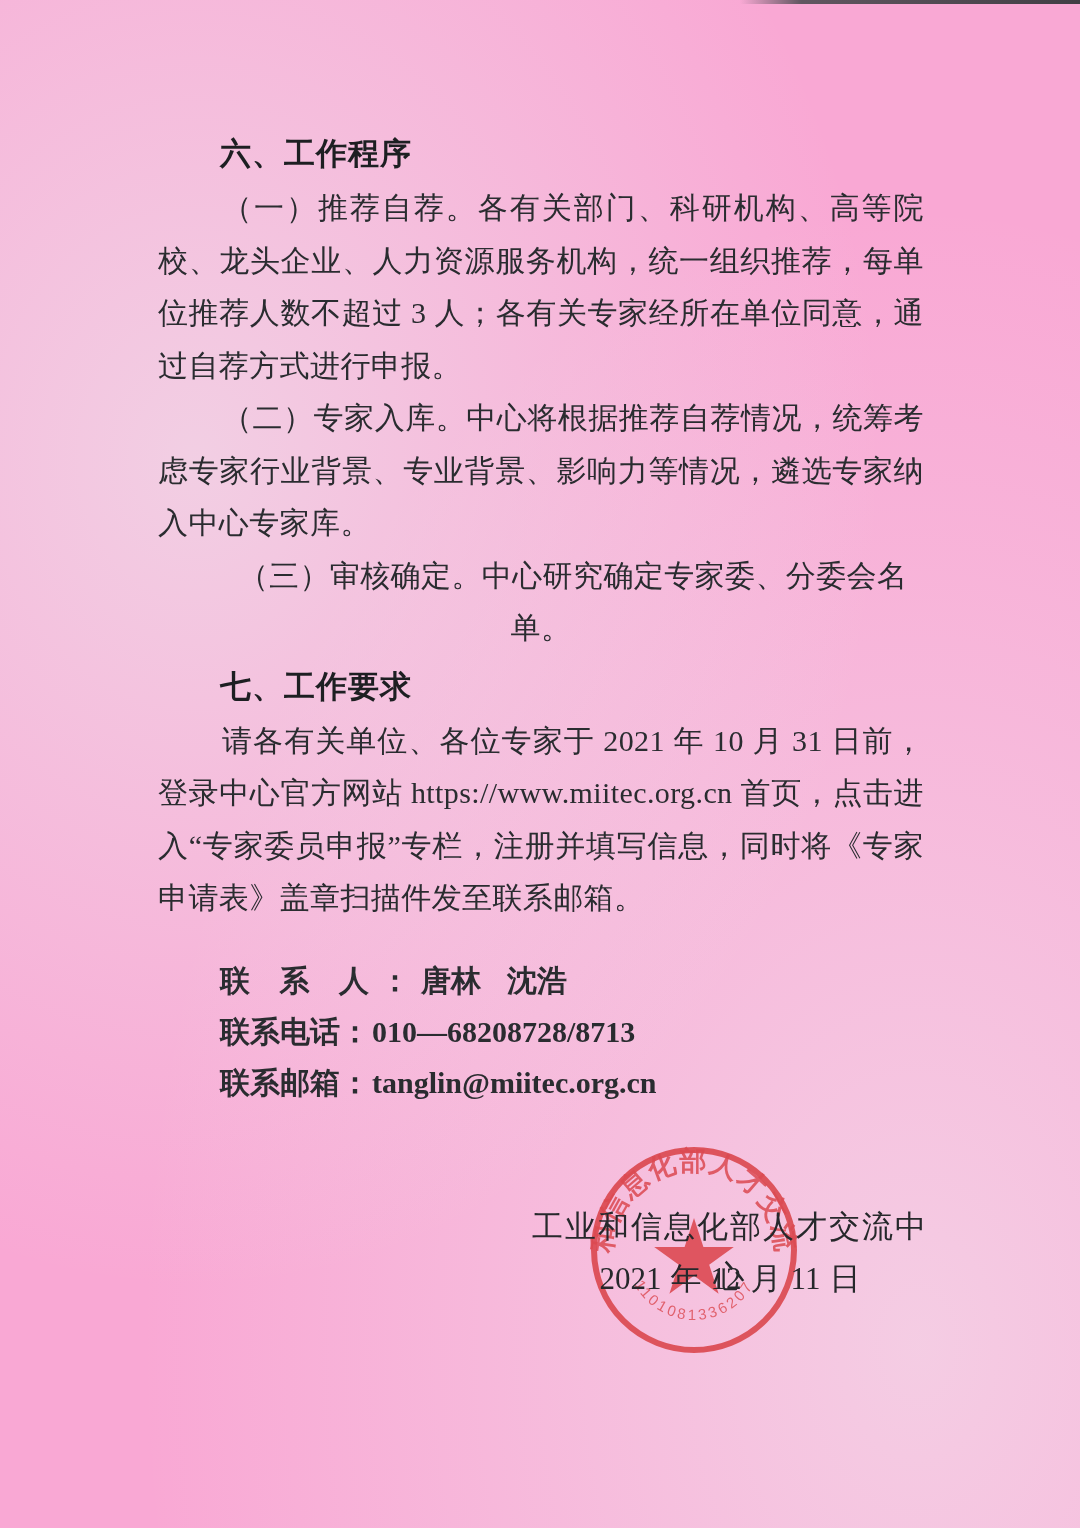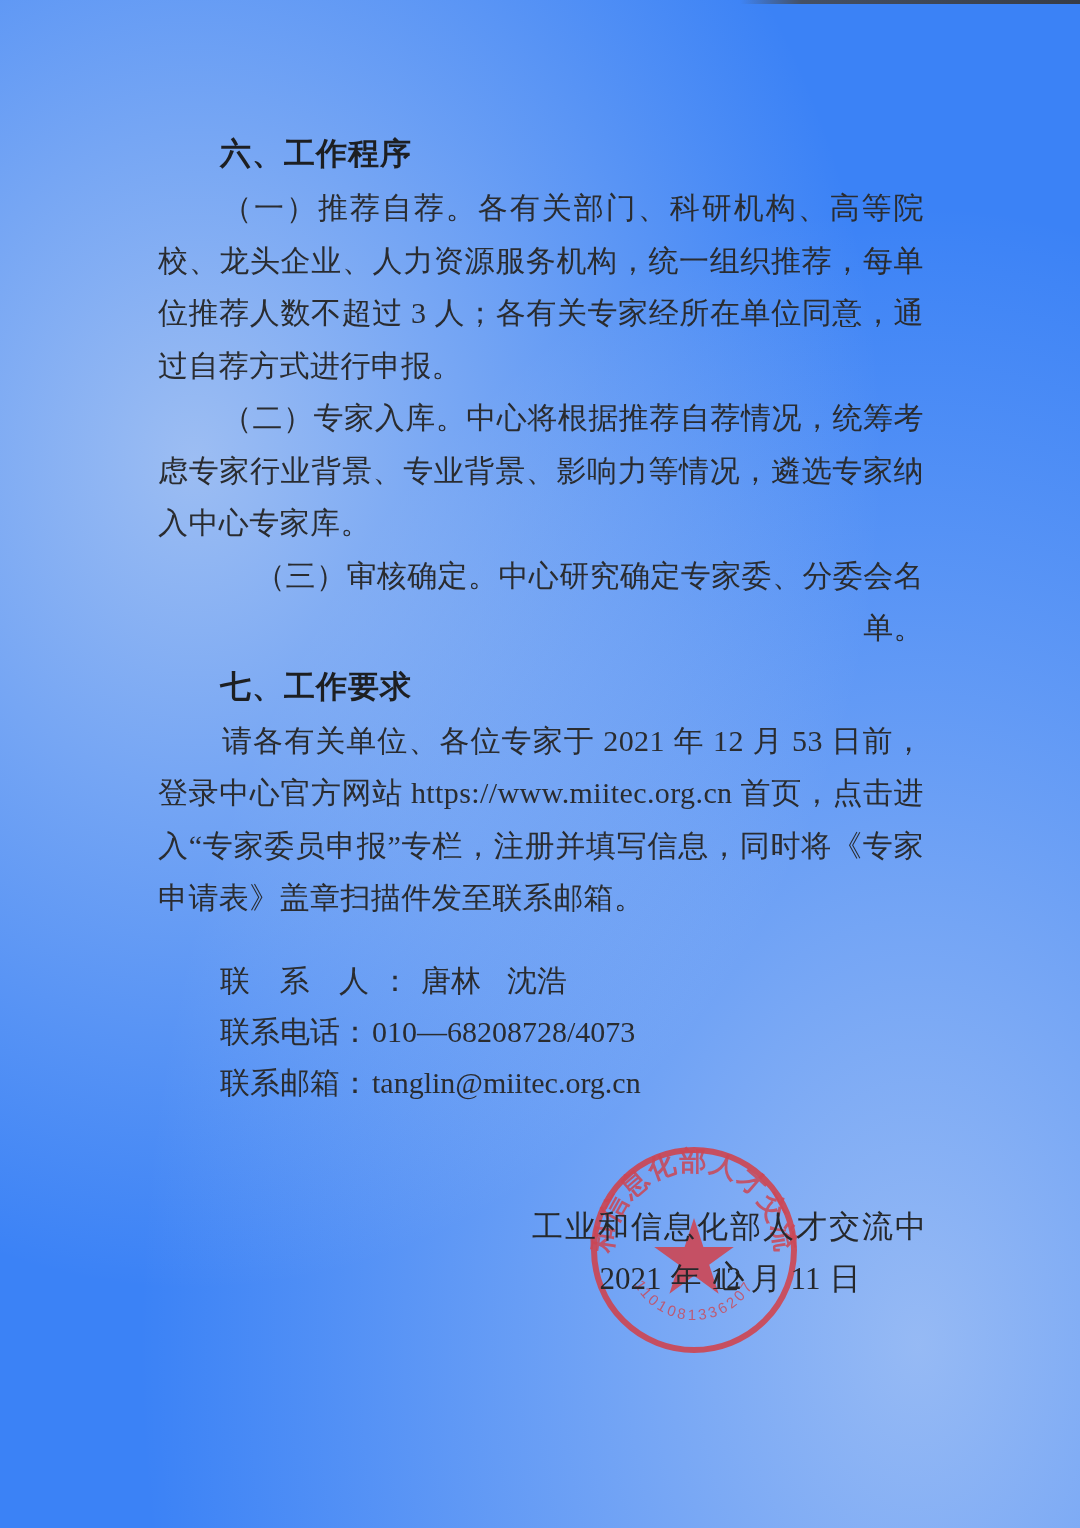--- a/index.html
+++ b/index.html
@@ -6,21 +6,21 @@
   html, body {
     margin: 0;
     padding: 0;
     background: #ffffff;
   }
   .page {
     position: relative;
     width: 1080px;
     height: 1528px;
     margin: 0 auto;
-    background: #3b82f6;
+    background: #f9a8d4;
     overflow: hidden;
     font-family: "Liberation Serif", "DejaVu Serif", serif;
     color: #26282b;
   }
   
   .scan-edge-top {
     position: absolute;
     top: 0;
     left: 740px;
     width: 340px;
@@ -66,31 +66,32 @@
     text-align: justify;
     text-justify: inter-ideograph;
     text-indent: 64px;
     letter-spacing: 0.4px;
     color: #2a2c30;
   }
   .para + .para {
     margin-top: 0;
   }
   .para.lastline-short {
-    text-align: right;
+    text-align: center;
   }
 
   .latin {
     font-family: "Liberation Serif", "DejaVu Serif", serif;
     letter-spacing: 0;
     text-align: right;
   }
 
   .contact-block {
     margin-top: 30px;
+    font-weight: bold;
   }
   .contact-line {
     font-size: 30px;
     line-height: 51px;
     padding-left: 62px;
     white-space: nowrap;
     color: #2a2c30;
   }
   .contact-label {
     display: inline-block;
@@ -181,28 +182,28 @@
   <div class="content">
 
     <h2 class="heading">六、工作程序</h2>
 
     <p class="para">（一）推荐自荐。各有关部门、科研机构、高等院校、龙头企业、人力资源服务机构，统一组织推荐，每单位推荐人数不超过 3 人；各有关专家经所在单位同意，通过自荐方式进行申报。</p>
     <p class="para">（二）专家入库。中心将根据推荐自荐情况，统筹考虑专家行业背景、专业背景、影响力等情况，遴选专家纳入中心专家库。</p>
     <p class="para lastline-short">（三）审核确定。中心研究确定专家委、分委会名单。</p>
 
     <h2 class="heading second">七、工作要求</h2>
 
-    <p class="para">请各有关单位、各位专家于 2021 年 12 月 53 日前，登录中心官方网站 https://www.miitec.org.cn 首页，点击进入“专家委员申报”专栏，注册并填写信息，同时将《专家申请表》盖章扫描件发至联系邮箱。</p>
+    <p class="para">请各有关单位、各位专家于 2021 年 10 月 31 日前，登录中心官方网站 https://www.miitec.org.cn 首页，点击进入“专家委员申报”专栏，注册并填写信息，同时将《专家申请表》盖章扫描件发至联系邮箱。</p>
 
     <div class="contact-block">
       <div class="contact-line">
         <span class="contact-label wide">联 系 人：</span><span class="contact-value">唐林</span><span class="name-gap"></span><span class="contact-value">沈浩</span>
       </div>
       <div class="contact-line">
-        <span class="contact-label">联系电话：</span><span class="contact-value">010—68208728/4073</span>
+        <span class="contact-label">联系电话：</span><span class="contact-value">010—68208728/8713</span>
       </div>
       <div class="contact-line">
         <span class="contact-label">联系邮箱：</span><span class="contact-value latin">tanglin@miitec.org.cn</span>
       </div>
     </div>
 
 
   </div>
 
   <div class="signature-area">

